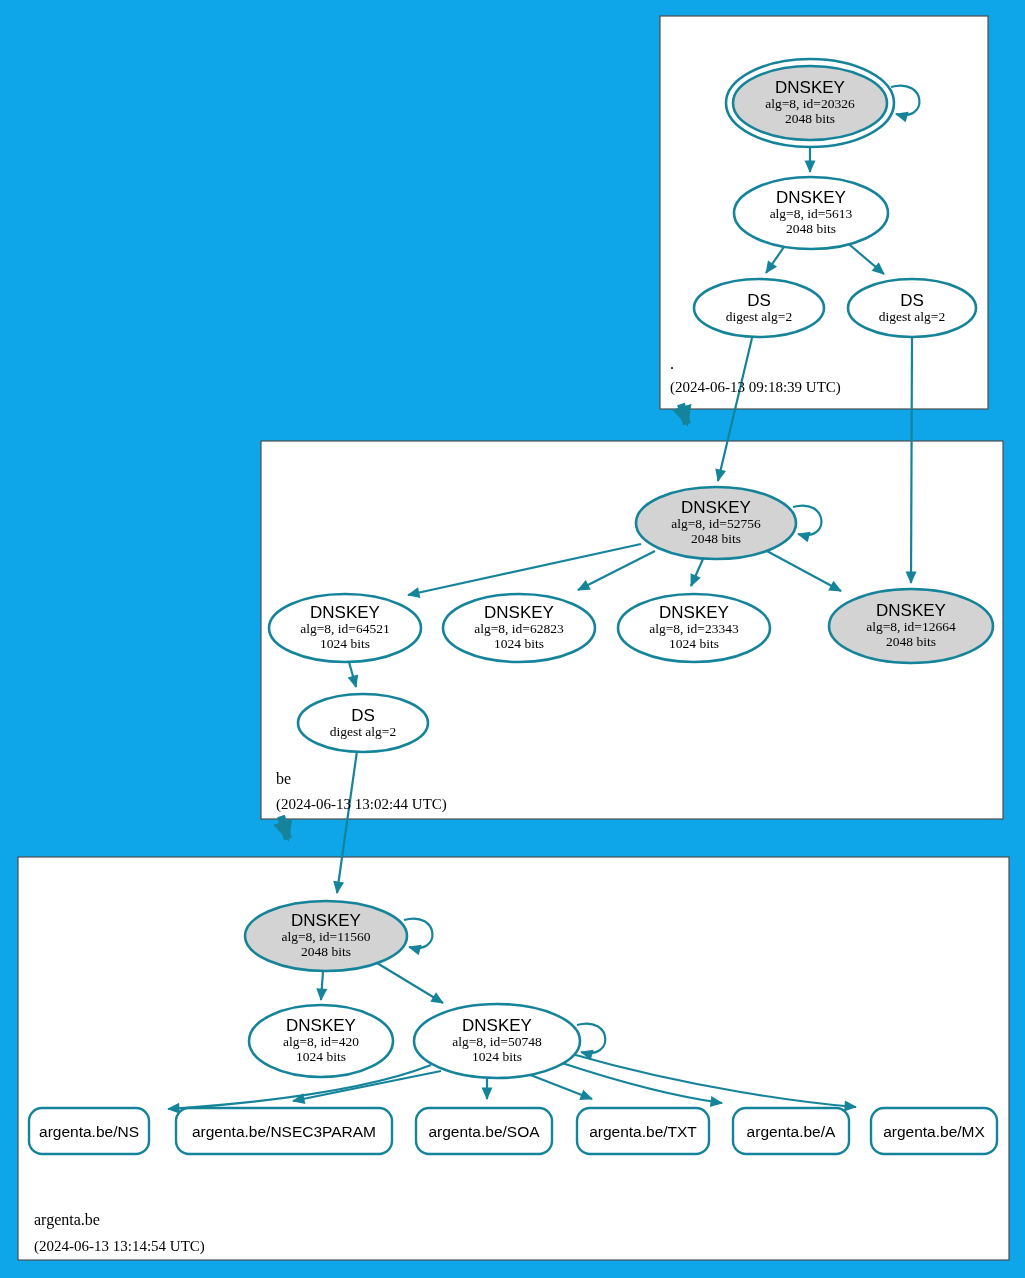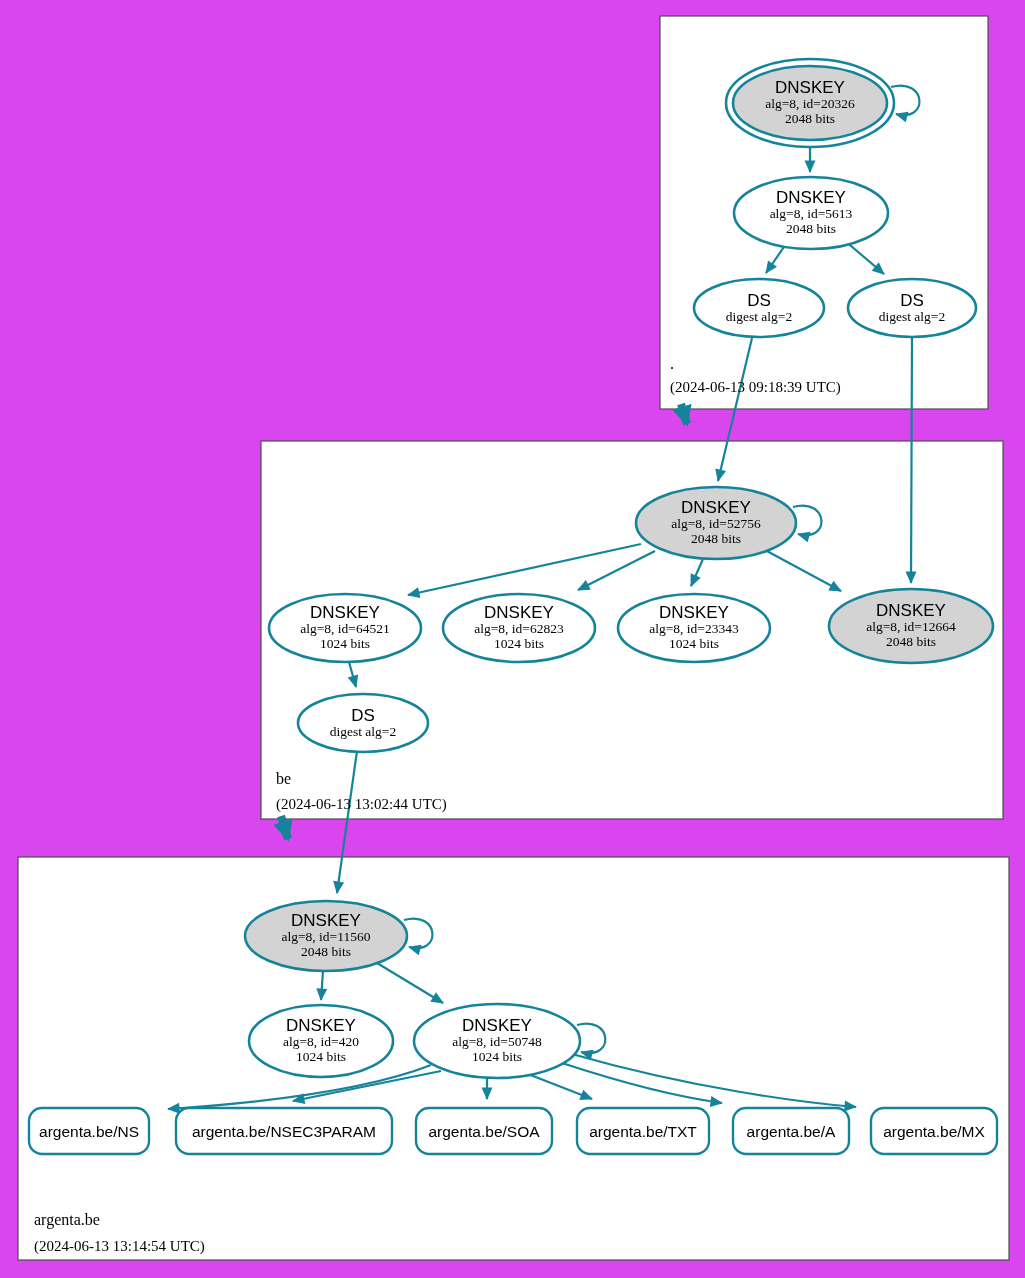--- a/index.html
+++ b/index.html
@@ -1,16 +1,16 @@
 <!DOCTYPE html>
 <html><head>
 <meta charset="utf-8">
 <style>
   html,body{margin:0;padding:0;background:#ffffff;}
-  #canvas{position:relative;width:1025px;height:1278px;background:#d946ef;overflow:hidden;}
+  #canvas{position:relative;width:1025px;height:1278px;background:#0ea5e9;overflow:hidden;}
   svg{position:absolute;left:0;top:0;}
   .zbox{fill:#ffffff;stroke:#4d4d4d;stroke-width:1.2;}
   .e{fill:none;stroke:#15849a;stroke-width:2.2;}
   .eb{fill:none;stroke:#15849a;stroke-width:8;}
   .node{fill:#ffffff;stroke:#15849a;stroke-width:2.6;}
   .ksk{fill:#d3d3d3;}
   .rrbox{fill:#ffffff;stroke:#15849a;stroke-width:2.4;}
   text{fill:#000000;}
   .nt{font-family:"Liberation Sans",sans-serif;font-size:17px;text-anchor:middle;}
   .nd{font-family:"Liberation Serif",serif;font-size:13.5px;text-anchor:middle;}

